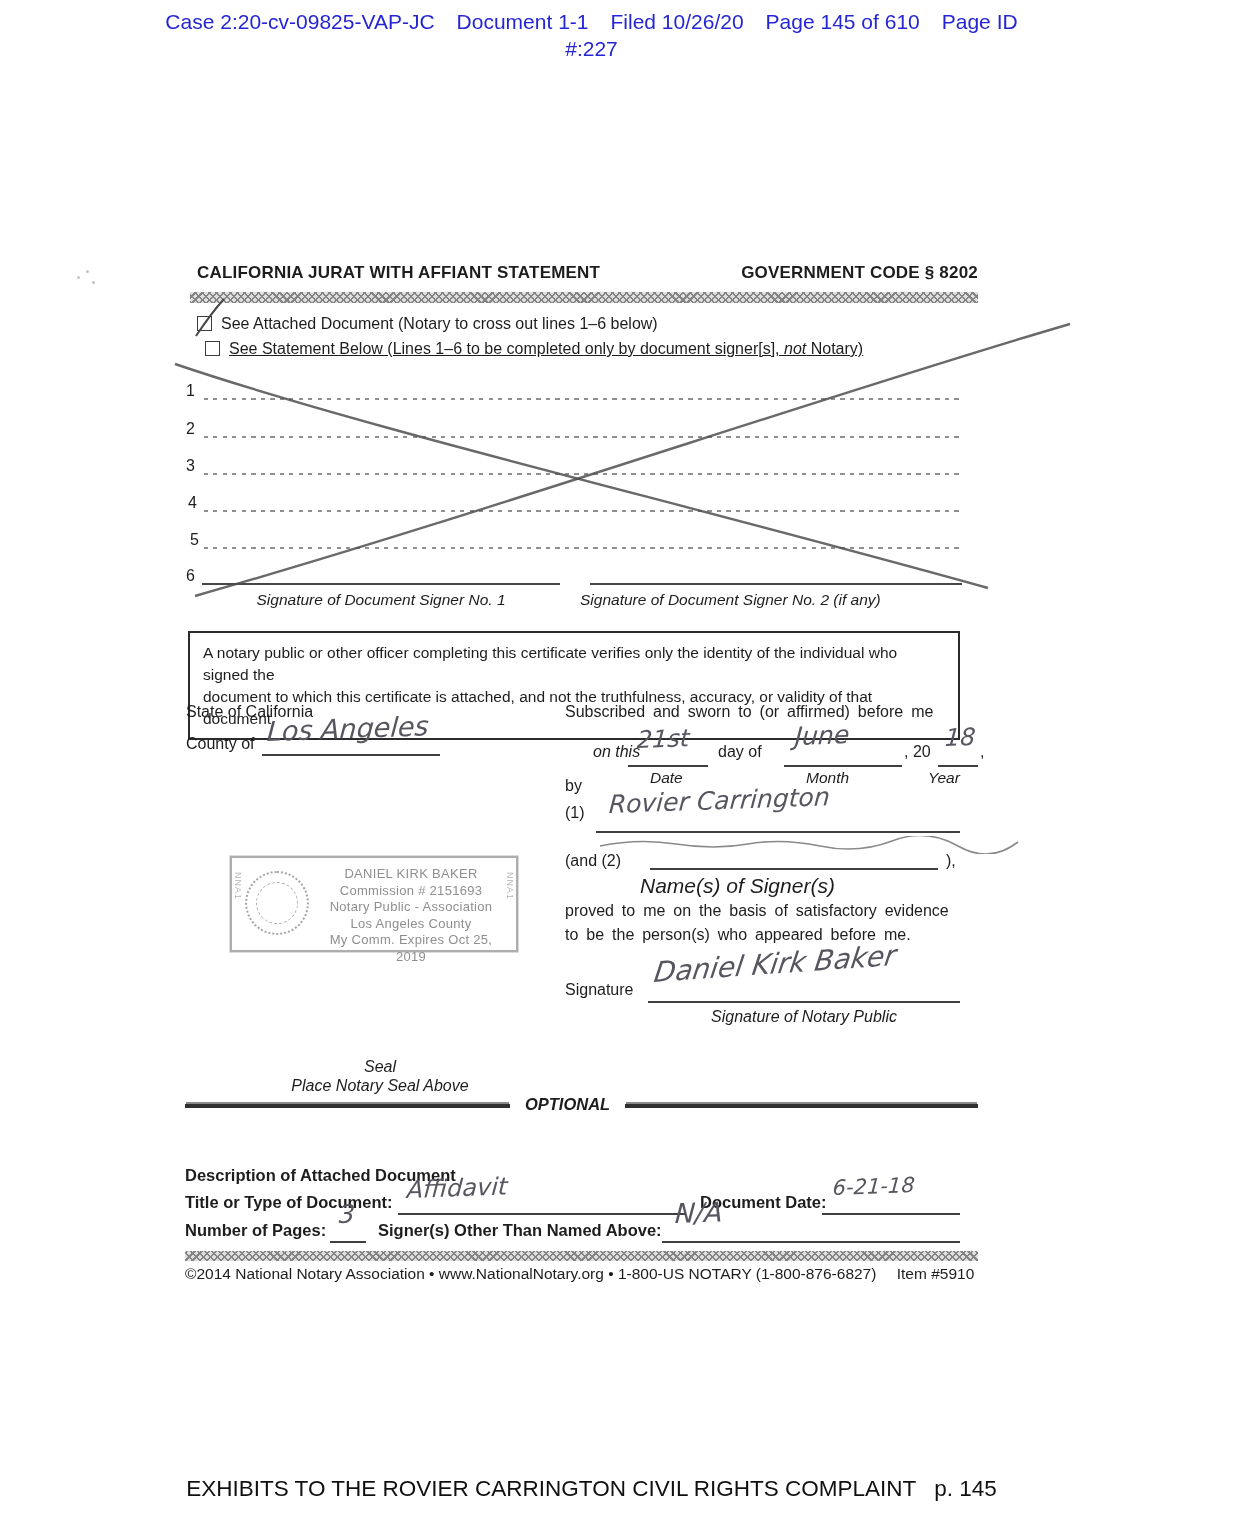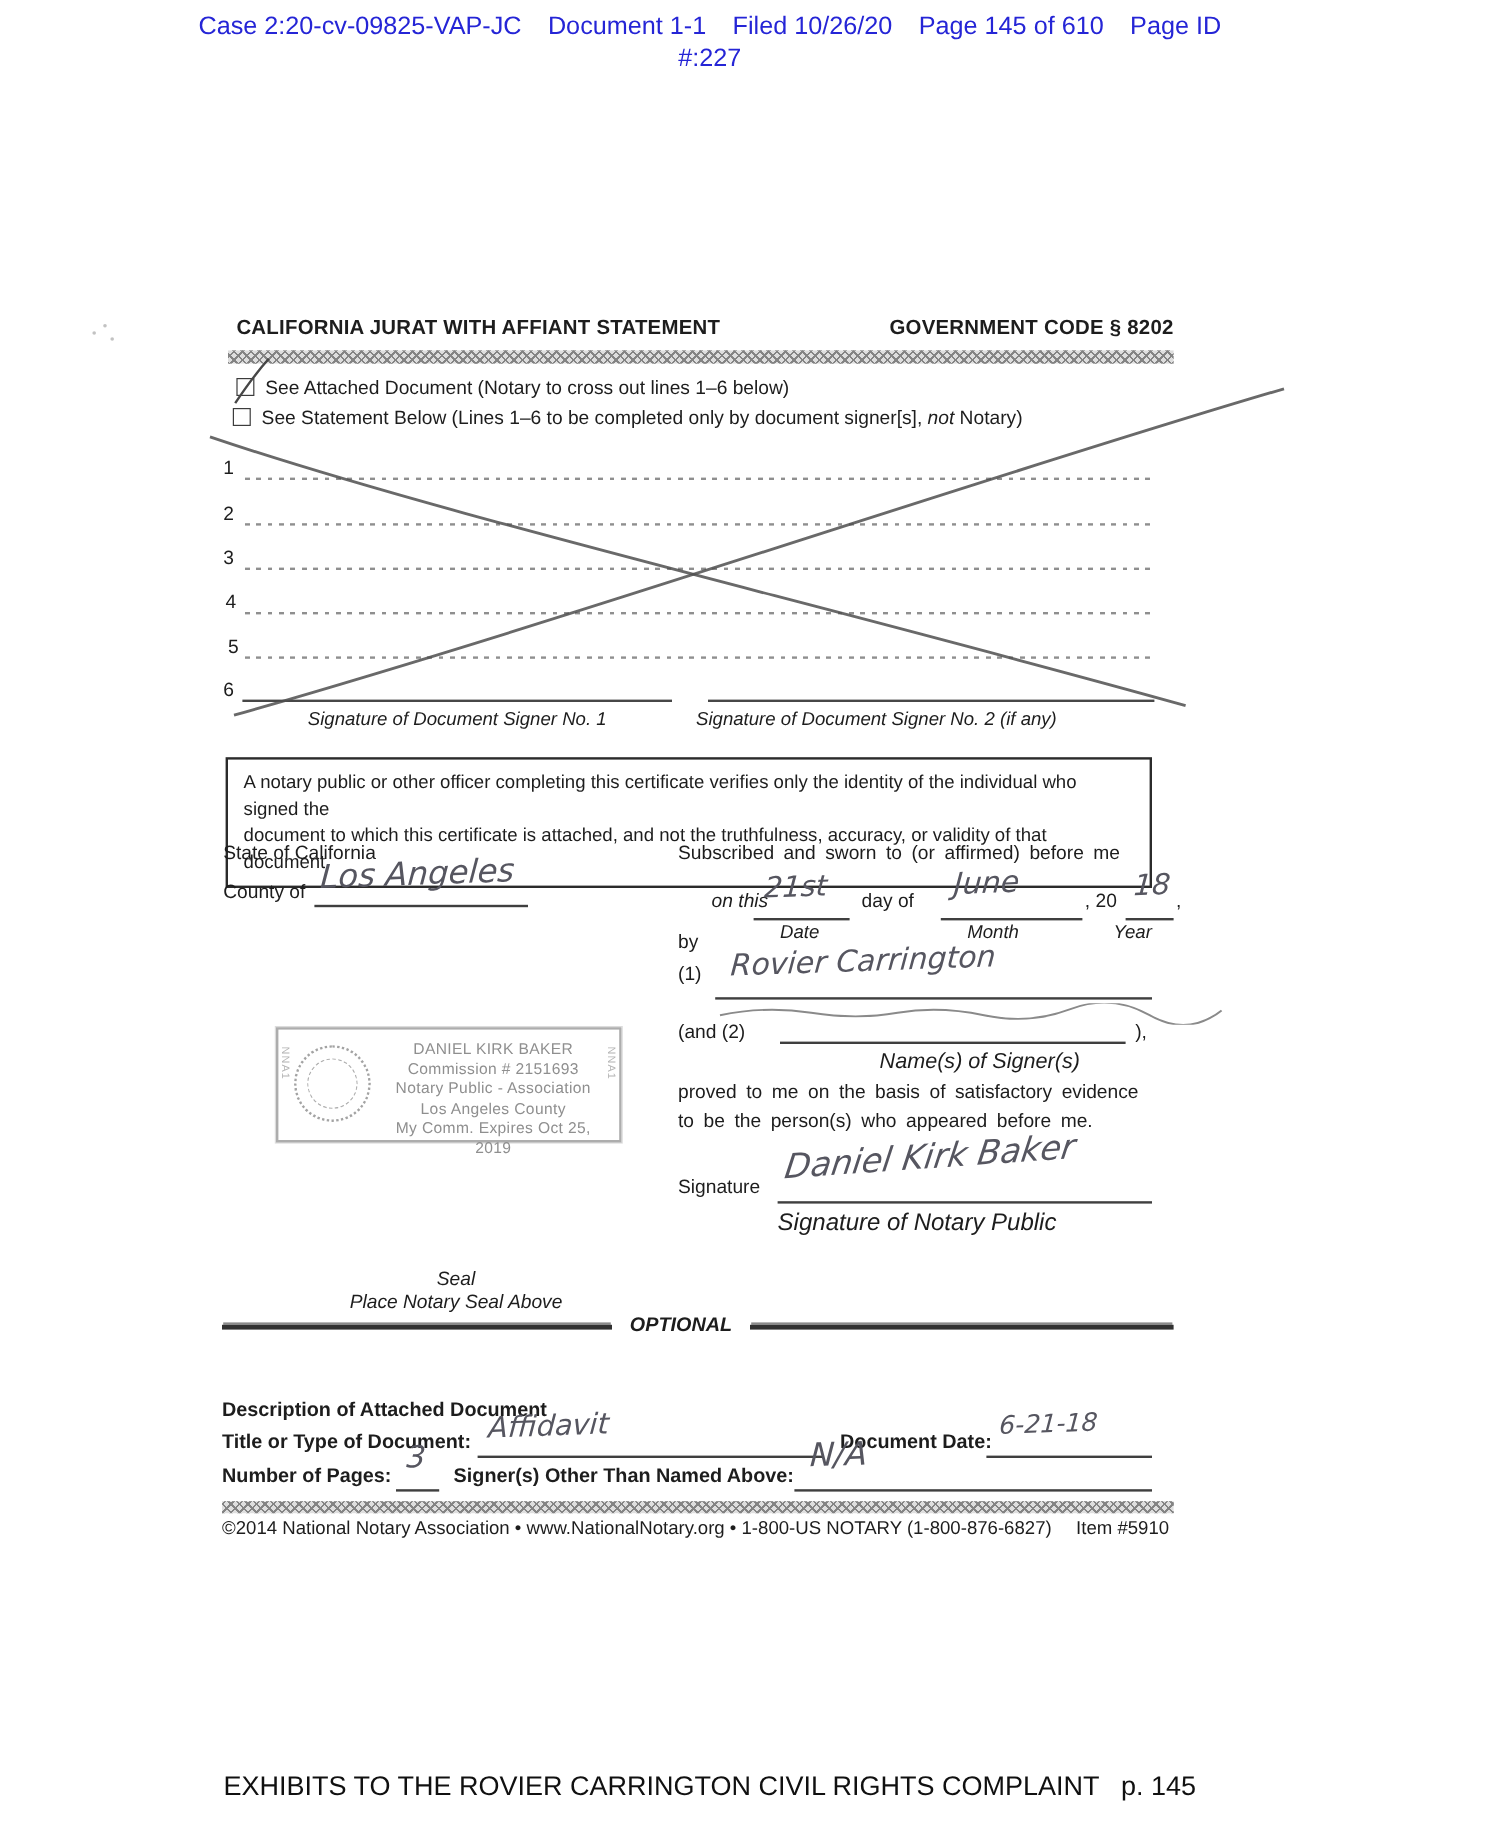--- a/index.html
+++ b/index.html
@@ -74,21 +74,21 @@
     <span class="title">GOVERNMENT CODE § 8202</span>
   </div>
   <div class="abs hatch" style="left:190px; top:292px; width:788px;"></div>
 
   <div class="abs t" style="left:197px; top:315px;">
     <span class="checkbox"></span><span>See Attached Document (Notary to cross out lines 1–6 below)</span>
   </div>
   <svg class="abs" style="left:192px; top:296px;" width="36" height="44">
     <path d="M4 40 C 12 28, 22 14, 32 3" stroke="#474747" stroke-width="2" fill="none"></path>
   </svg>
-  <div class="abs t" style="left:194px; top:340px;">
+  <div class="abs t" style="left:205px; top:340px;text-decoration:underline;">
     <span class="checkbox"></span><span>See Statement Below (Lines 1–6 to be completed only by document signer[s], </span><span class="it">not</span><span> Notary)</span>
   </div>
 
   <span class="abs t" style="left:186px; top:382px;">1</span>
   <div class="abs dotline" style="left:204px; top:398px; width:758px;"></div>
   <span class="abs t" style="left:186px; top:420px;">2</span>
   <div class="abs dotline" style="left:204px; top:436px; width:758px;"></div>
   <span class="abs t" style="left:186px; top:457px;">3</span>
   <div class="abs dotline" style="left:204px; top:473px; width:758px;"></div>
   <span class="abs t" style="left:188px; top:494px;">4</span>
@@ -139,29 +139,29 @@
   <div class="abs t" style="left:565px; top:804px;">(1)</div>
   <div class="abs hand" style="left:608px; top:790px; font-size:25px;">Rovier Carrington</div>
   <div class="abs fieldline" style="left:596px; top:831px; width:364px;"></div>
   <svg class="abs" style="left:598px; top:836px;" width="424" height="18">
     <path d="M2 10 Q 40 2, 78 8 T 150 8 T 222 10 T 294 5 T 360 10 T 420 6" stroke="#8a8a8a" stroke-width="1.6" fill="none"></path>
   </svg>
 
   <div class="abs t" style="left:565px; top:852px;">(and  (2)</div>
   <div class="abs fieldline" style="left:650px; top:868px; width:288px;"></div>
   <div class="abs t" style="left:946px; top:852px;">),</div>
-  <div class="abs it" style="left:640px; top:874px; width:260px; text-align:right; font-size:18px;">Name(s) of Signer(s)</div>
+  <div class="abs it" style="left:640px; top:874px; width:260px; text-align:left; font-size:21px;">Name(s) of Signer(s)</div>
 
   <div class="abs t" style="left:565px; top:902px; word-spacing:3.5px;">proved to me on the basis of satisfactory evidence</div>
   <div class="abs t" style="left:565px; top:926px; word-spacing:3.5px;">to be the person(s) who appeared before me.</div>
 
   <div class="abs t" style="left:565px; top:981px;">Signature</div>
   <div class="abs hand" style="left:652px; top:956px; font-size:28px; transform:rotate(-4deg) skewX(-12deg);">Daniel Kirk Baker</div>
   <div class="abs fieldline" style="left:648px; top:1001px; width:312px;"></div>
-  <div class="abs it" style="left:648px; top:1008px; width:312px; font-size:20px;">Signature of Notary Public</div>
+  <div class="abs it" style="left:648px; top:1008px; width:312px; text-align:center; font-size:16px;">Signature of Notary Public</div>
 
   <div class="abs seal-stamp" style="left:230px; top:856px; width:288px; height:96px;">
     <span class="abs vtext" style="left:1px; top:14px;">NNA1</span>
     <span class="abs vtext" style="right:1px; top:14px;">NNA1</span>
     <div class="abs" style="left:13px; top:13px; width:64px; height:64px; border:2px dotted #a3a3a3; border-radius:50%;">
       <div class="abs" style="left:9px; top:9px; width:42px; height:42px; border:1.5px dashed #b0b0b0; border-radius:50%;"></div>
     </div>
     <div class="abs seal-lines" style="left:82px; top:8px; width:194px;">
       <div>DANIEL KIRK BAKER</div>
       <div>Commission # 2151693</div>

